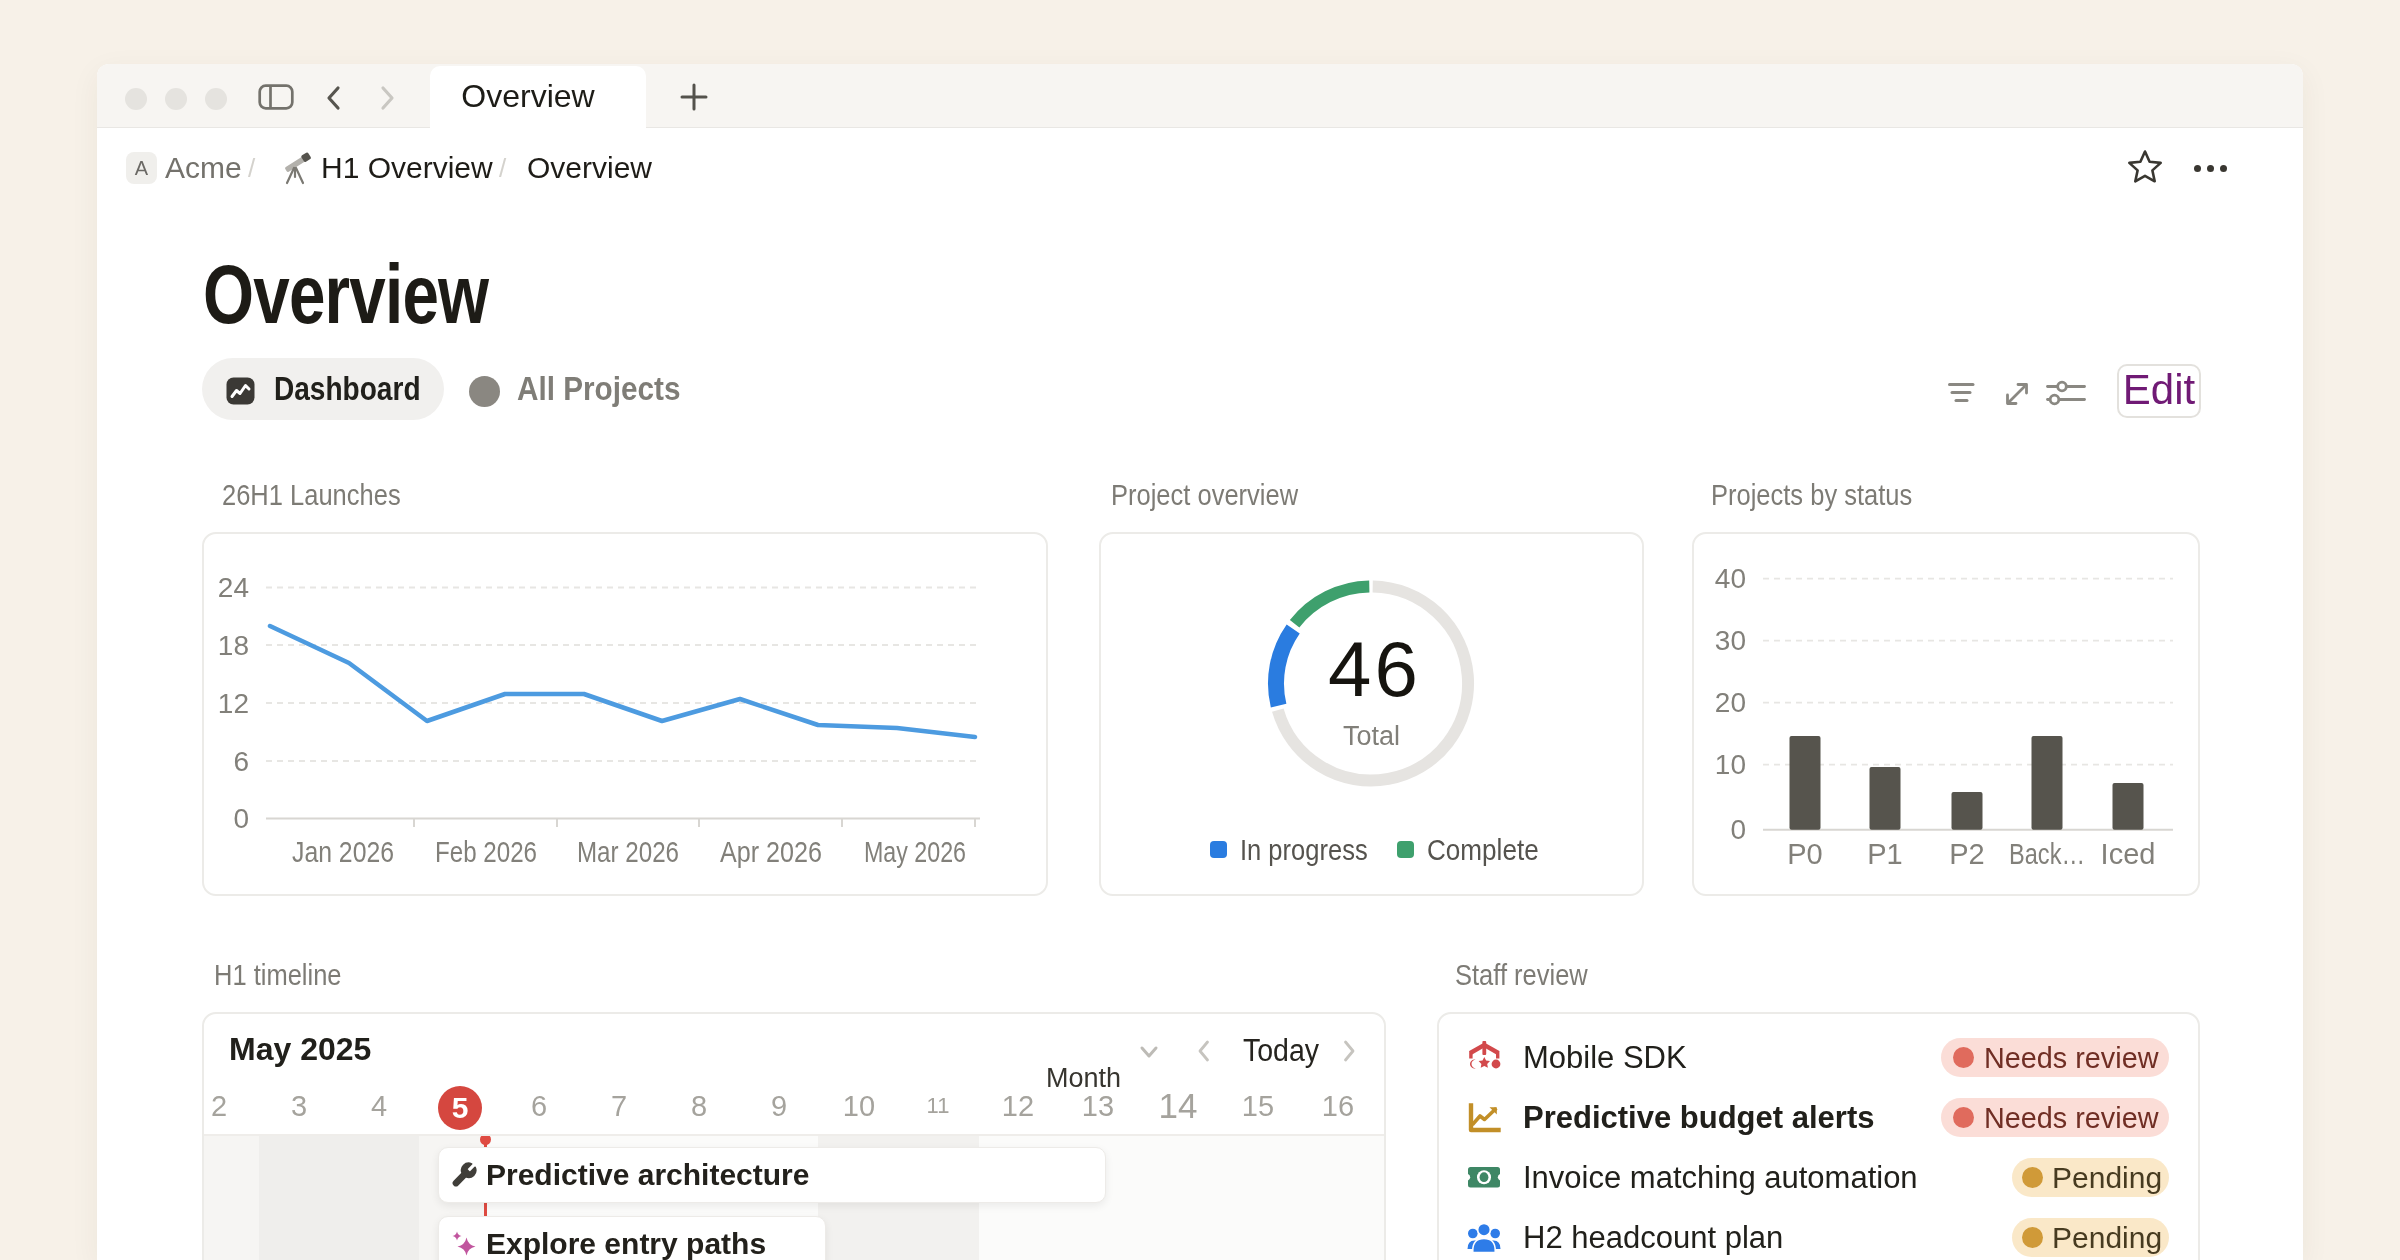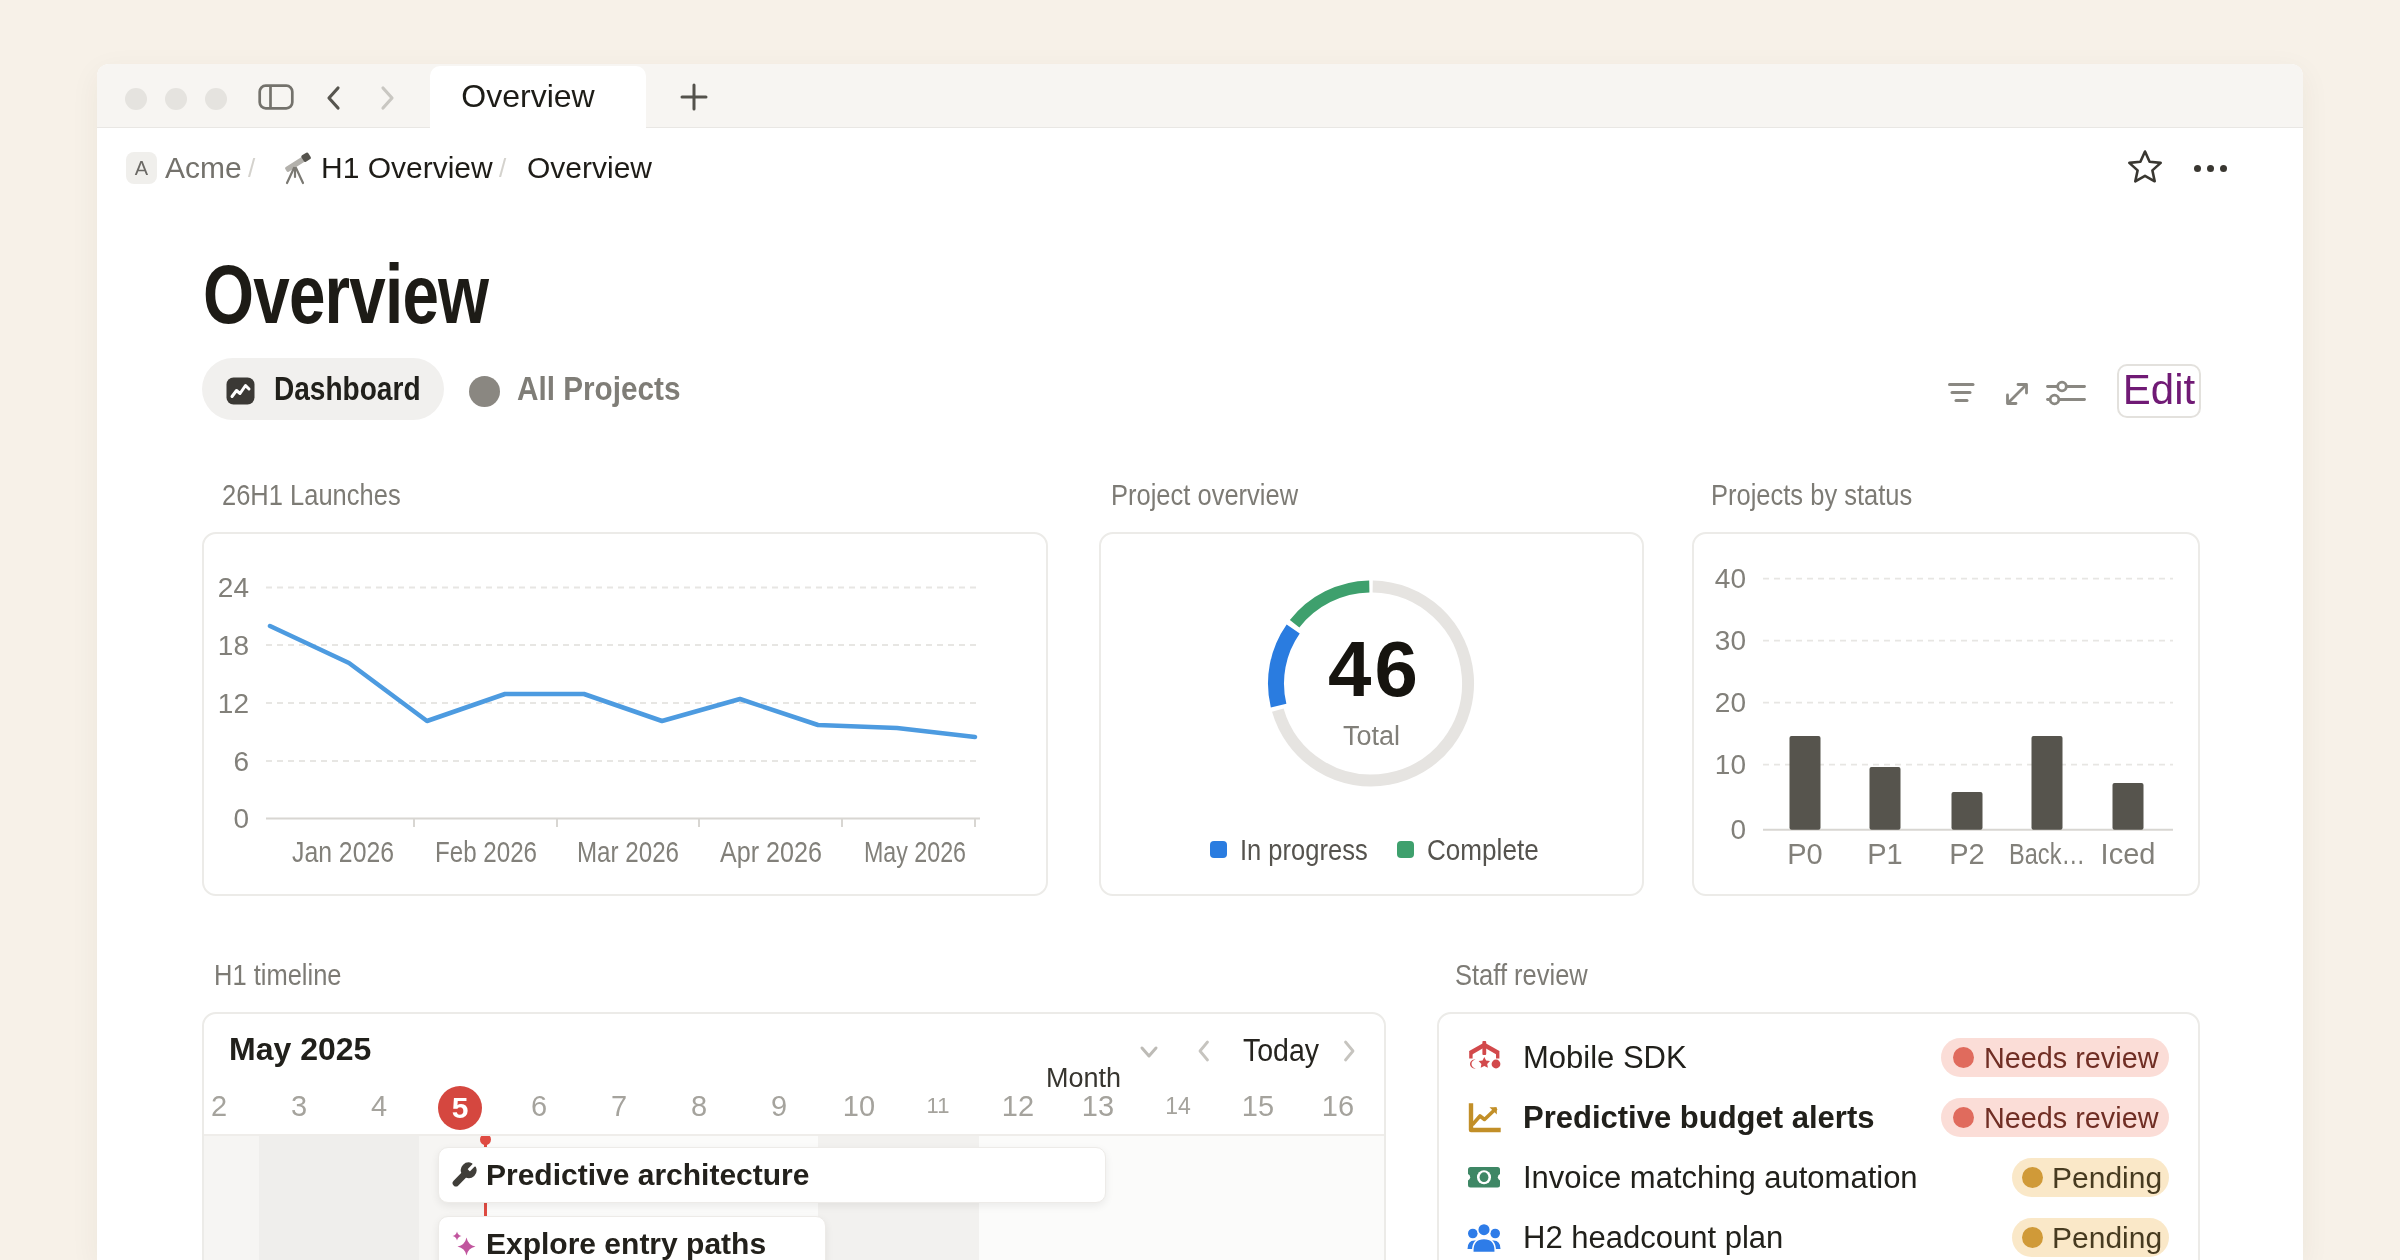--- a/index.html
+++ b/index.html
@@ -123,21 +123,21 @@
   </g>
   <polyline points="68,94 147,131 225,189 303,162 382,162 460,189 538,167 616,193 695,196 773,205" fill="none" stroke="#4D9BE0" stroke-width="4.5" stroke-linecap="round" stroke-linejoin="round"></polyline>
 </svg>
 
 <div class="abs" style="left:1099px;top:532px;width:545px;height:364px;background:#fff;border:2px solid #ECEBE8;border-radius:14px"></div>
 <svg class="abs" style="left:1099px;top:532px" width="545" height="364" viewBox="0 0 545 364">
   <path d="M 273.7 54.5 A 97 97 0 1 1 178.8 178.2" fill="none" stroke="#E6E4E1" stroke-width="12"></path>
   <path d="M 195.6 91.8 A 97 97 0 0 1 270.3 54.5" fill="none" stroke="#3EA06D" stroke-width="12"></path>
   <path d="M 179.6 173.7 A 95 95 0 0 1 194.2 97.0" fill="none" stroke="#2A7CE0" stroke-width="16"></path>
 </svg>
-<div class="txt" style="left:1102px;top:614px;width:545px;height:110px;justify-content:center;font-size:78px;font-weight:700;color:#16140F;letter-spacing:3px">46</div>
+<div class="txt" style="left:1102px;top:614px;width:545px;height:110px;justify-content:center;font-size:78px;font-weight:400;color:#16140F;letter-spacing:3px">46</div>
 <div class="txt" style="left:1099px;top:719px;width:545px;height:34px;justify-content:center;font-size:27px;color:#817F79">Total</div>
 <div class="abs" style="left:1210px;top:841px;width:17px;height:17px;border-radius:4px;background:#2A7CE0"></div>
 <div class="txt" style="left:1240px;top:832px;height:36px;font-size:29px;color:#55534E;transform:scaleX(.88);transform-origin:left center">In progress</div>
 <div class="abs" style="left:1397px;top:841px;width:17px;height:17px;border-radius:4px;background:#3EA06D"></div>
 <div class="txt" style="left:1427px;top:832px;height:36px;font-size:29px;color:#55534E;transform:scaleX(.9);transform-origin:left center">Complete</div>
 
 <div class="abs" style="left:1692px;top:532px;width:508px;height:364px;background:#fff;border:2px solid #ECEBE8;border-radius:14px"></div>
 <svg class="abs" style="left:1692px;top:532px" width="508" height="364" viewBox="0 0 508 364">
   <g stroke="#E7E6E3" stroke-width="1.8" stroke-dasharray="6 5">
     <line x1="71" y1="46.6" x2="481" y2="46.6"></line>
@@ -200,21 +200,21 @@
 <div class="txt" style="left:269px;top:1088px;width:60px;height:36px;justify-content:center;font-size:29px;color:#A5A39D">3</div>
 <div class="txt" style="left:349px;top:1088px;width:60px;height:36px;justify-content:center;font-size:29px;color:#A5A39D">4</div>
 <div class="txt" style="left:509px;top:1088px;width:60px;height:36px;justify-content:center;font-size:29px;color:#A5A39D">6</div>
 <div class="txt" style="left:589px;top:1088px;width:60px;height:36px;justify-content:center;font-size:29px;color:#A5A39D">7</div>
 <div class="txt" style="left:669px;top:1088px;width:60px;height:36px;justify-content:center;font-size:29px;color:#A5A39D">8</div>
 <div class="txt" style="left:749px;top:1088px;width:60px;height:36px;justify-content:center;font-size:29px;color:#A5A39D">9</div>
 <div class="txt" style="left:829px;top:1088px;width:60px;height:36px;justify-content:center;font-size:29px;color:#A5A39D">10</div>
 <div class="txt" style="left:908px;top:1088px;width:60px;height:36px;justify-content:center;font-size:22px;color:#A5A39D">11</div>
 <div class="txt" style="left:988px;top:1088px;width:60px;height:36px;justify-content:center;font-size:29px;color:#A5A39D">12</div>
 <div class="txt" style="left:1068px;top:1088px;width:60px;height:36px;justify-content:center;font-size:29px;color:#A5A39D">13</div>
-<div class="txt" style="left:1148px;top:1088px;width:60px;height:36px;justify-content:center;font-size:23px;color:#A5A39D">14</div>
+<div class="txt" style="left:1148px;top:1088px;width:60px;height:36px;justify-content:center;font-size:35px;color:#A5A39D">14</div>
 <div class="txt" style="left:1228px;top:1088px;width:60px;height:36px;justify-content:center;font-size:29px;color:#A5A39D">15</div>
 <div class="txt" style="left:1308px;top:1088px;width:60px;height:36px;justify-content:center;font-size:29px;color:#A5A39D">16</div>
 
 <div class="abs" style="left:438px;top:1147px;width:668px;height:56px;background:#fff;border:1px solid #EDEBE8;border-radius:10px;box-shadow:0 3px 8px rgba(0,0,0,.07)"></div>
 <svg class="abs" style="left:450px;top:1161px" width="28" height="28" viewBox="0 0 24 24">
   <path d="M14.7 6.3a1 1 0 0 0 0 1.4l1.6 1.6a1 1 0 0 0 1.4 0l3.77-3.77a6 6 0 0 1-7.94 7.94l-6.91 6.91a2.12 2.12 0 0 1-3-3l6.91-6.91a6 6 0 0 1 7.94-7.94l-3.76 3.76z" fill="#403E39" stroke="#403E39" stroke-width="1.5" stroke-linejoin="round"></path>
 </svg>
 <div class="txt" style="left:486px;top:1147px;height:56px;font-size:30px;font-weight:600;color:#23211C">Predictive architecture</div>
 
 <div class="abs" style="left:438px;top:1216px;width:388px;height:56px;background:#fff;border:1px solid #EDEBE8;border-radius:10px;box-shadow:0 3px 8px rgba(0,0,0,.07)"></div>

